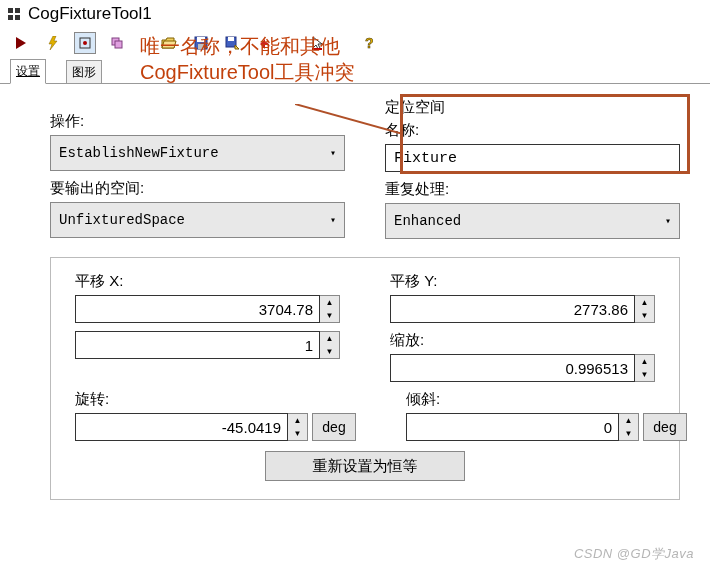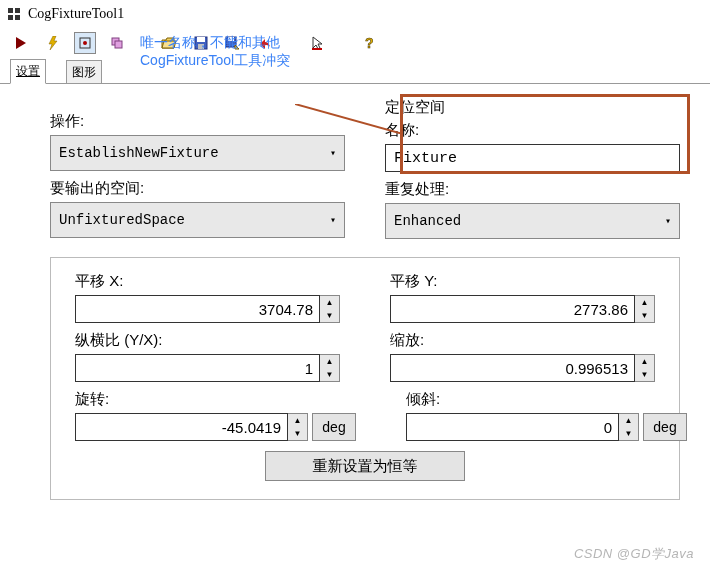--- a/index.html
+++ b/index.html
@@ -17,21 +17,21 @@
 .titlebar {
   height: 28px;
   display: flex;
   align-items: center;
   padding: 0 6px;
   gap: 6px;
 }
 .titlebar .appicon {
   width: 16px; height: 16px;
 }
-.titlebar .title { font-size: 14px; font-family: Liberation Serif, serif; }
+.titlebar .title { font-size: 17px; }
 .toolbar {
   height: 30px;
   display: flex;
   align-items: center;
   padding: 0 10px;
   gap: 10px;
 }
 .tbtn {
   width: 22px; height: 22px;
   display: flex; align-items: center; justify-content: center;
@@ -64,22 +64,22 @@
 .panel {
   border-top: 1px solid #999;
   margin-top: -1px;
   padding: 20px 30px 10px 50px;
   position: relative;
 }
 .annotation {
   position: absolute;
   top: -25px;
   left: 140px;
-  color: #3b82f6;
-  font-size: 14px;
+  color: #c2410c;
+  font-size: 20px;
   line-height: 1.3;
   z-index: 10;
 }
 .callout-box {
   position: absolute;
   border: 3px solid #b05028;
   top: 94px;
   left: 400px;
   width: 290px;
   height: 80px;
@@ -332,21 +332,20 @@
           <div class="spinner">
               <div class="spinbtn">▲</div>
               <div class="spinbtn">▼</div>
             </div>
         </div>
       </div>
     </div>
 
     <div class="numrow">
       <div class="numcol">
-        <div class="numlbl">纵横比 (Y/X):</div>
         <div class="numctrl">
           <input class="numin" value="1" style="">
           <div class="spinner">
               <div class="spinbtn">▲</div>
               <div class="spinbtn">▼</div>
             </div>
         </div>
       </div>
       <div class="numcol">
         <div class="numlbl">缩放:</div>

